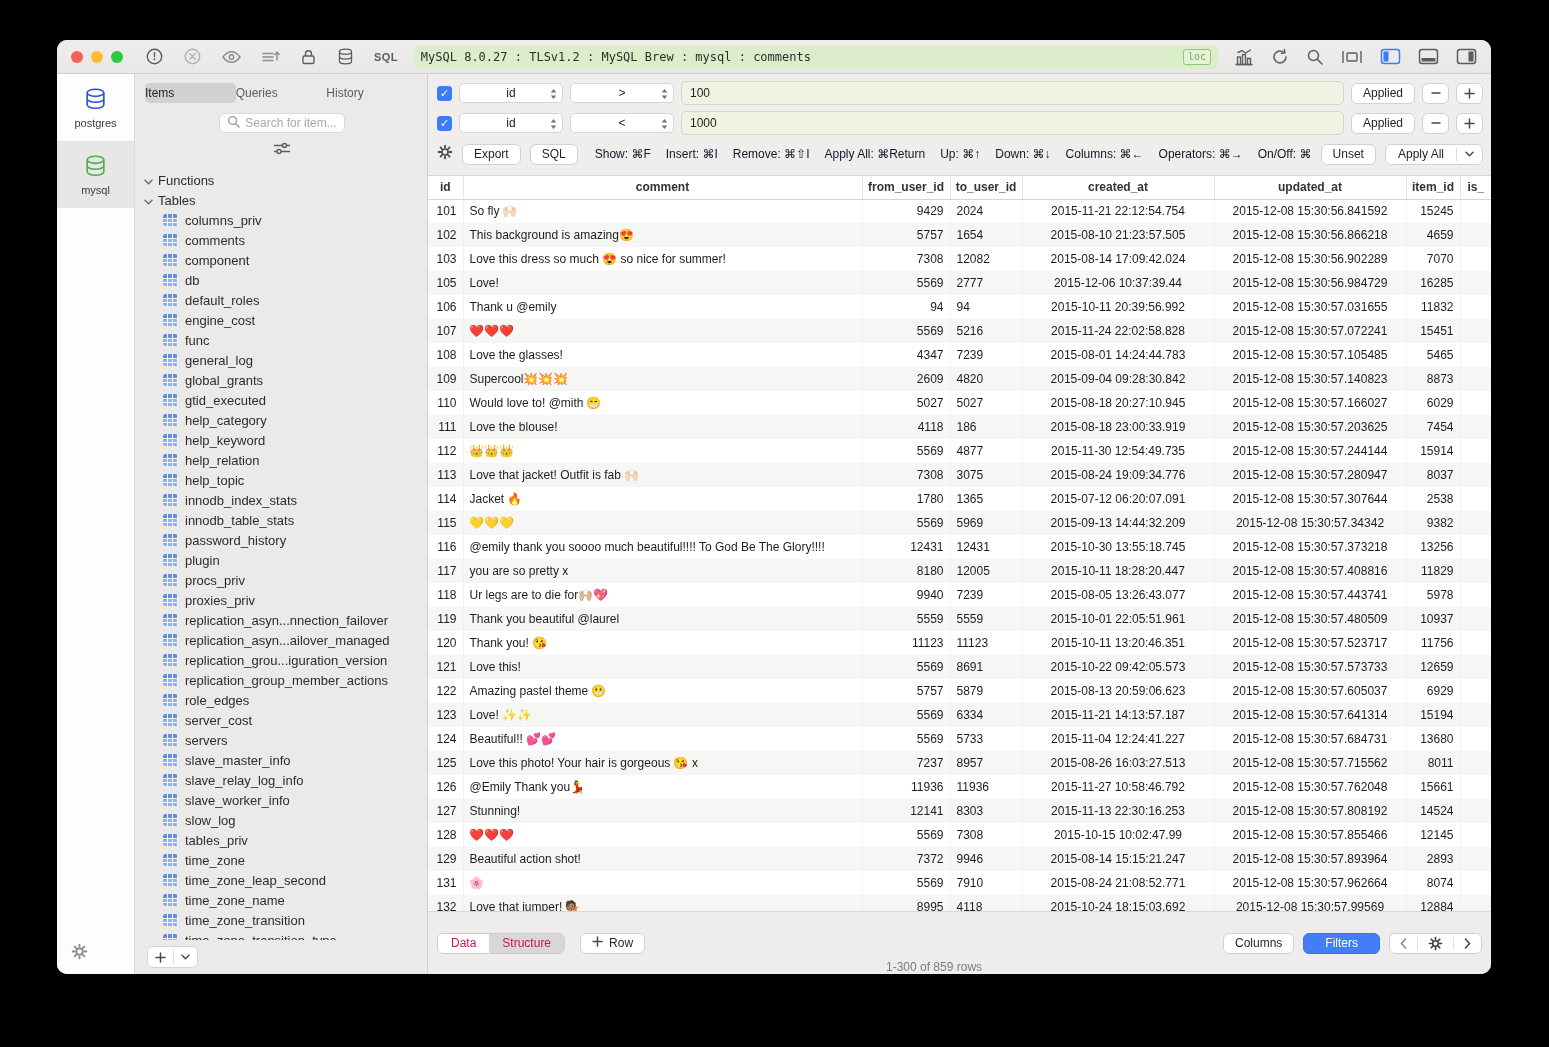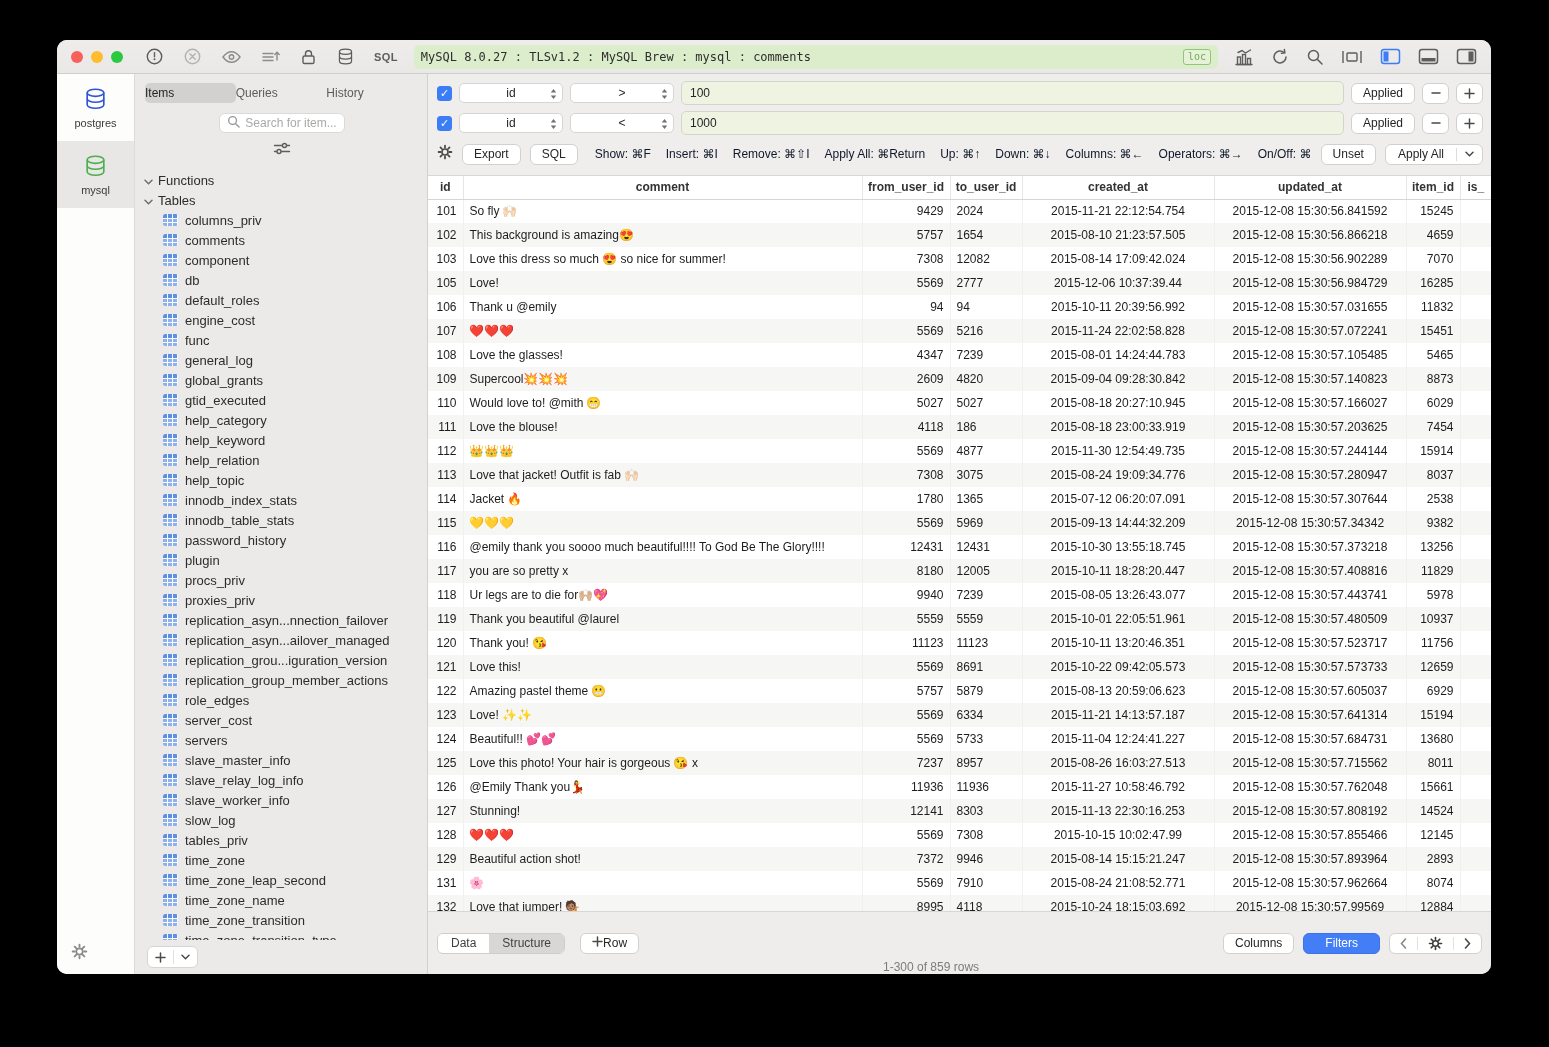--- a/index.html
+++ b/index.html
@@ -86,23 +86,23 @@
              border-right:1px solid #e7e6e4; background:#fff; overflow:hidden; white-space:nowrap; }
   .grid th:last-child { border-right:none; }
   .grid td { height:24px; font-size:12px; color:#1d1d1f; padding:0 6px; border-right:1px solid #f0f0ee; overflow:hidden; white-space:nowrap; }
   .grid td:last-child { border-right:none; }
   .grid tbody tr:nth-child(even){ background:#f6f6f5; }
   .a-r{ text-align:right; } .a-l{ text-align:left; } .a-c{ text-align:center; }
 
   
   .statusbar { flex:0 0 33px; background:#eeedeb; border-top:1px solid #d8d7d5; display:flex; align-items:center; padding:0 9px; gap:9px; }
   .seg2 { display:flex; border:1px solid #cfcecc; border-radius:6px; overflow:hidden; height:21px; }
-  .seg2 .seg-item { font-size:12px; padding:0 13px; display:flex; align-items:center; background:#d8d7d5; color:#404040; }
+  .seg2 .seg-item { font-size:12px; padding:0 13px; display:flex; align-items:center; background:#d8d7d5; color:#be185d; }
   .seg2 .seg-item.active { background:#fff; }
-  .rowbtn { margin-left:6px; }
+  .rowbtn { gap:6px; margin-left:6px; }
   .count { flex:1; text-align:center; font-size:12px; color:#7c7c7a;margin-top:48px; }
   .btn.primary { background:#437ef7; border-color:#3a73ea; color:#fff; padding:0 21px; }
   .seg3 { display:flex; align-items:center; height:21px; background:#fff; border:1px solid #d2d1cf; border-radius:6px; }
   .seg3 .cellb { padding:0 10px; height:100%; display:flex; align-items:center; }
   .seg3 .divid { width:1px; height:13px; background:#e2e1df; }
 </style>
 </head>
 <body>
 
 <div class="screen">

